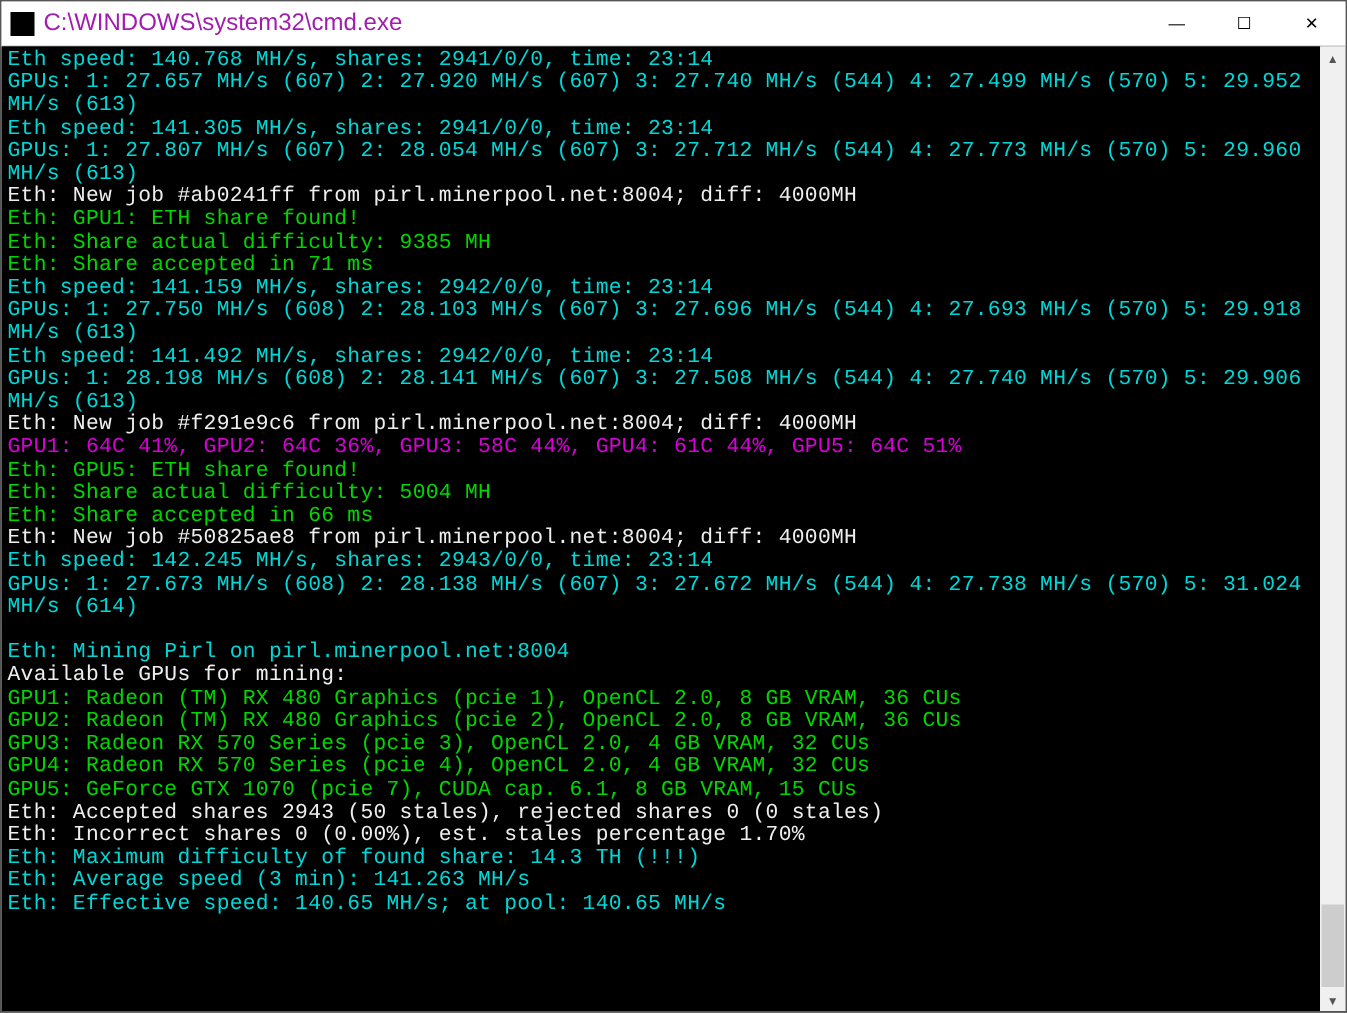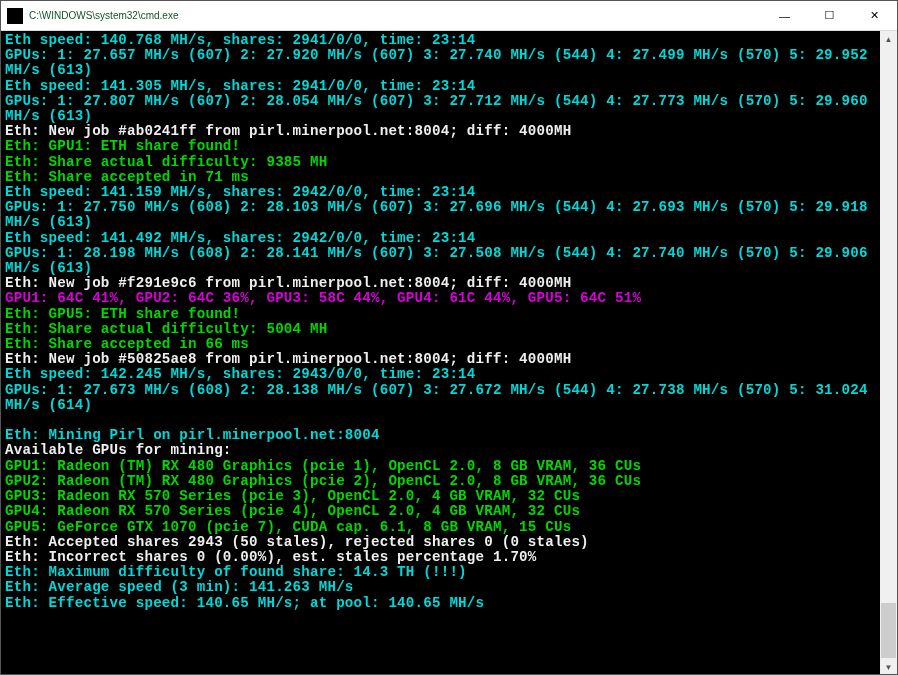--- a/index.html
+++ b/index.html
@@ -1,22 +1,22 @@
 <!DOCTYPE html>
 <html><head>
 <meta charset="utf-8">
 <style>
   * { margin: 0; padding: 0; box-sizing: border-box; }
   body { font-family: "Segoe UI", Tahoma, sans-serif; background: #fff; width: 898px; height: 675px; overflow: hidden; border: 1px solid #555; }
   .titlebar { height: 30px; background: #fff; display: flex; align-items: center; border-bottom: 1px solid #ddd; }
   .titlebar-icon { width: 16px; height: 16px; margin: 0 6px; background: #000; display: inline-block; }
-  .titlebar-title { font-size: 10px; flex: 1; color: #14532d; }
+  .titlebar-title { font-size: 16px; flex: 1; color: #a21caf; }
   .ctrl { width: 45px; height: 29px; display: flex; align-items: center; justify-content: center; font-family: "Segoe UI Symbol", sans-serif; font-size: 11px; color: #000; }
   .console-wrap { position: relative; width: 100%; height: 645px; background: #000; }
-  .console { width: 880px; height: 645px; background: #000; font-family: Consolas, "Courier New", monospace; font-size: 14.2px; line-height: 15.2px; white-space: pre-wrap; word-break: break-all; color: #fff; padding: 2px 4px; overflow: hidden; font-weight: bold; letter-spacing: 0.2px; }
+  .console { width: 880px; height: 645px; background: #000; font-family: Consolas, "Courier New", monospace; font-size: 14.2px; line-height: 15.2px; white-space: pre-wrap; word-break: break-all; color: #fff; padding: 2px 4px; overflow: hidden; font-weight: normal; letter-spacing: 0.2px; }
   .scrollbar { position: absolute; top: 0; right: 0; width: 17px; height: 645px; background: #f0f0f0; }
   .scroll-arrow { width: 17px; height: 17px; background: #f0f0f0; display: flex; align-items: center; justify-content: center; font-size: 8px; color: #555; }
   .scroll-track { width: 17px; height: 611px; background: #f0f0f0; position: relative; }
   .scroll-thumb { position: absolute; width: 15px; left: 1px; background: #cdcdcd; }
   .c-cyan { color: #00d7d7; }
   .c-white { color: #eeeeee; }
   .c-green { color: #00d700; }
   .c-magenta { color: #d700d7; }
 </style>
 </head>

